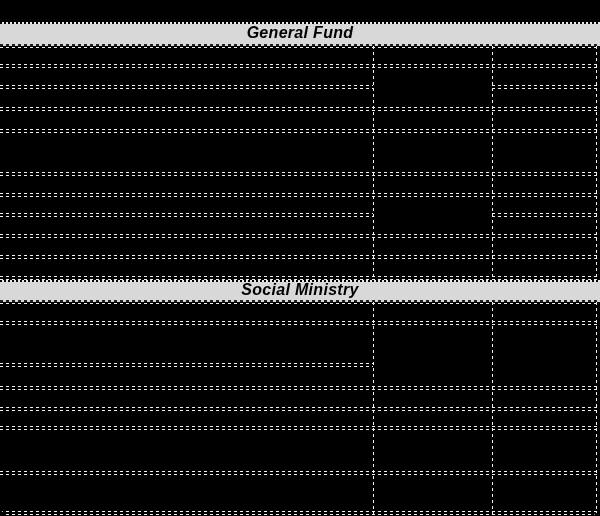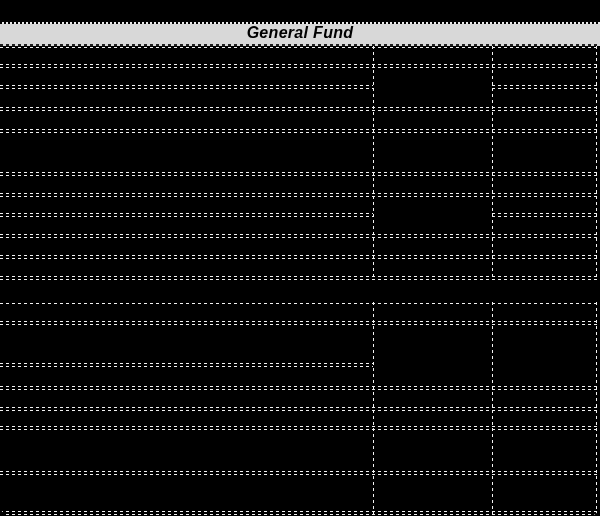--- a/index.html
+++ b/index.html
@@ -62,20 +62,23 @@
     pointer-events:none;
   }
 </style>
 </head>
 <body>
 
 <div id="screen" style="width: 600px; height: 516px; border-radius: 11px;">
   <div class="band" id="band-0" style="top: 22px; height: 24px;">
     <span class="band-title">General Fund</span>
   </div>
+  <div class="band" id="band-1" style="top: 280px; height: 22px;">
+    <span class="band-title">Social Ministry</span>
+  </div>
 
 <div class="hline single" style="top: 47px; left: 0px; width: 600px;"></div>
     <div class="hline double" style="top: 64px; left: 0px; width: 600px;"></div>
     <div class="hline double" style="top: 85px; left: 0px; width: 373px;"></div>
     <div class="hline double" style="top: 85px; left: 492px; width: 108px;"></div>
     <div class="hline double" style="top: 107px; left: 0px; width: 600px;"></div>
     <div class="hline double" style="top: 129px; left: 0px; width: 600px;"></div>
     <div class="hline double" style="top: 172px; left: 0px; width: 600px;"></div>
     <div class="hline double" style="top: 193px; left: 0px; width: 600px;"></div>
     <div class="hline double" style="top: 213px; left: 0px; width: 373px;"></div>

